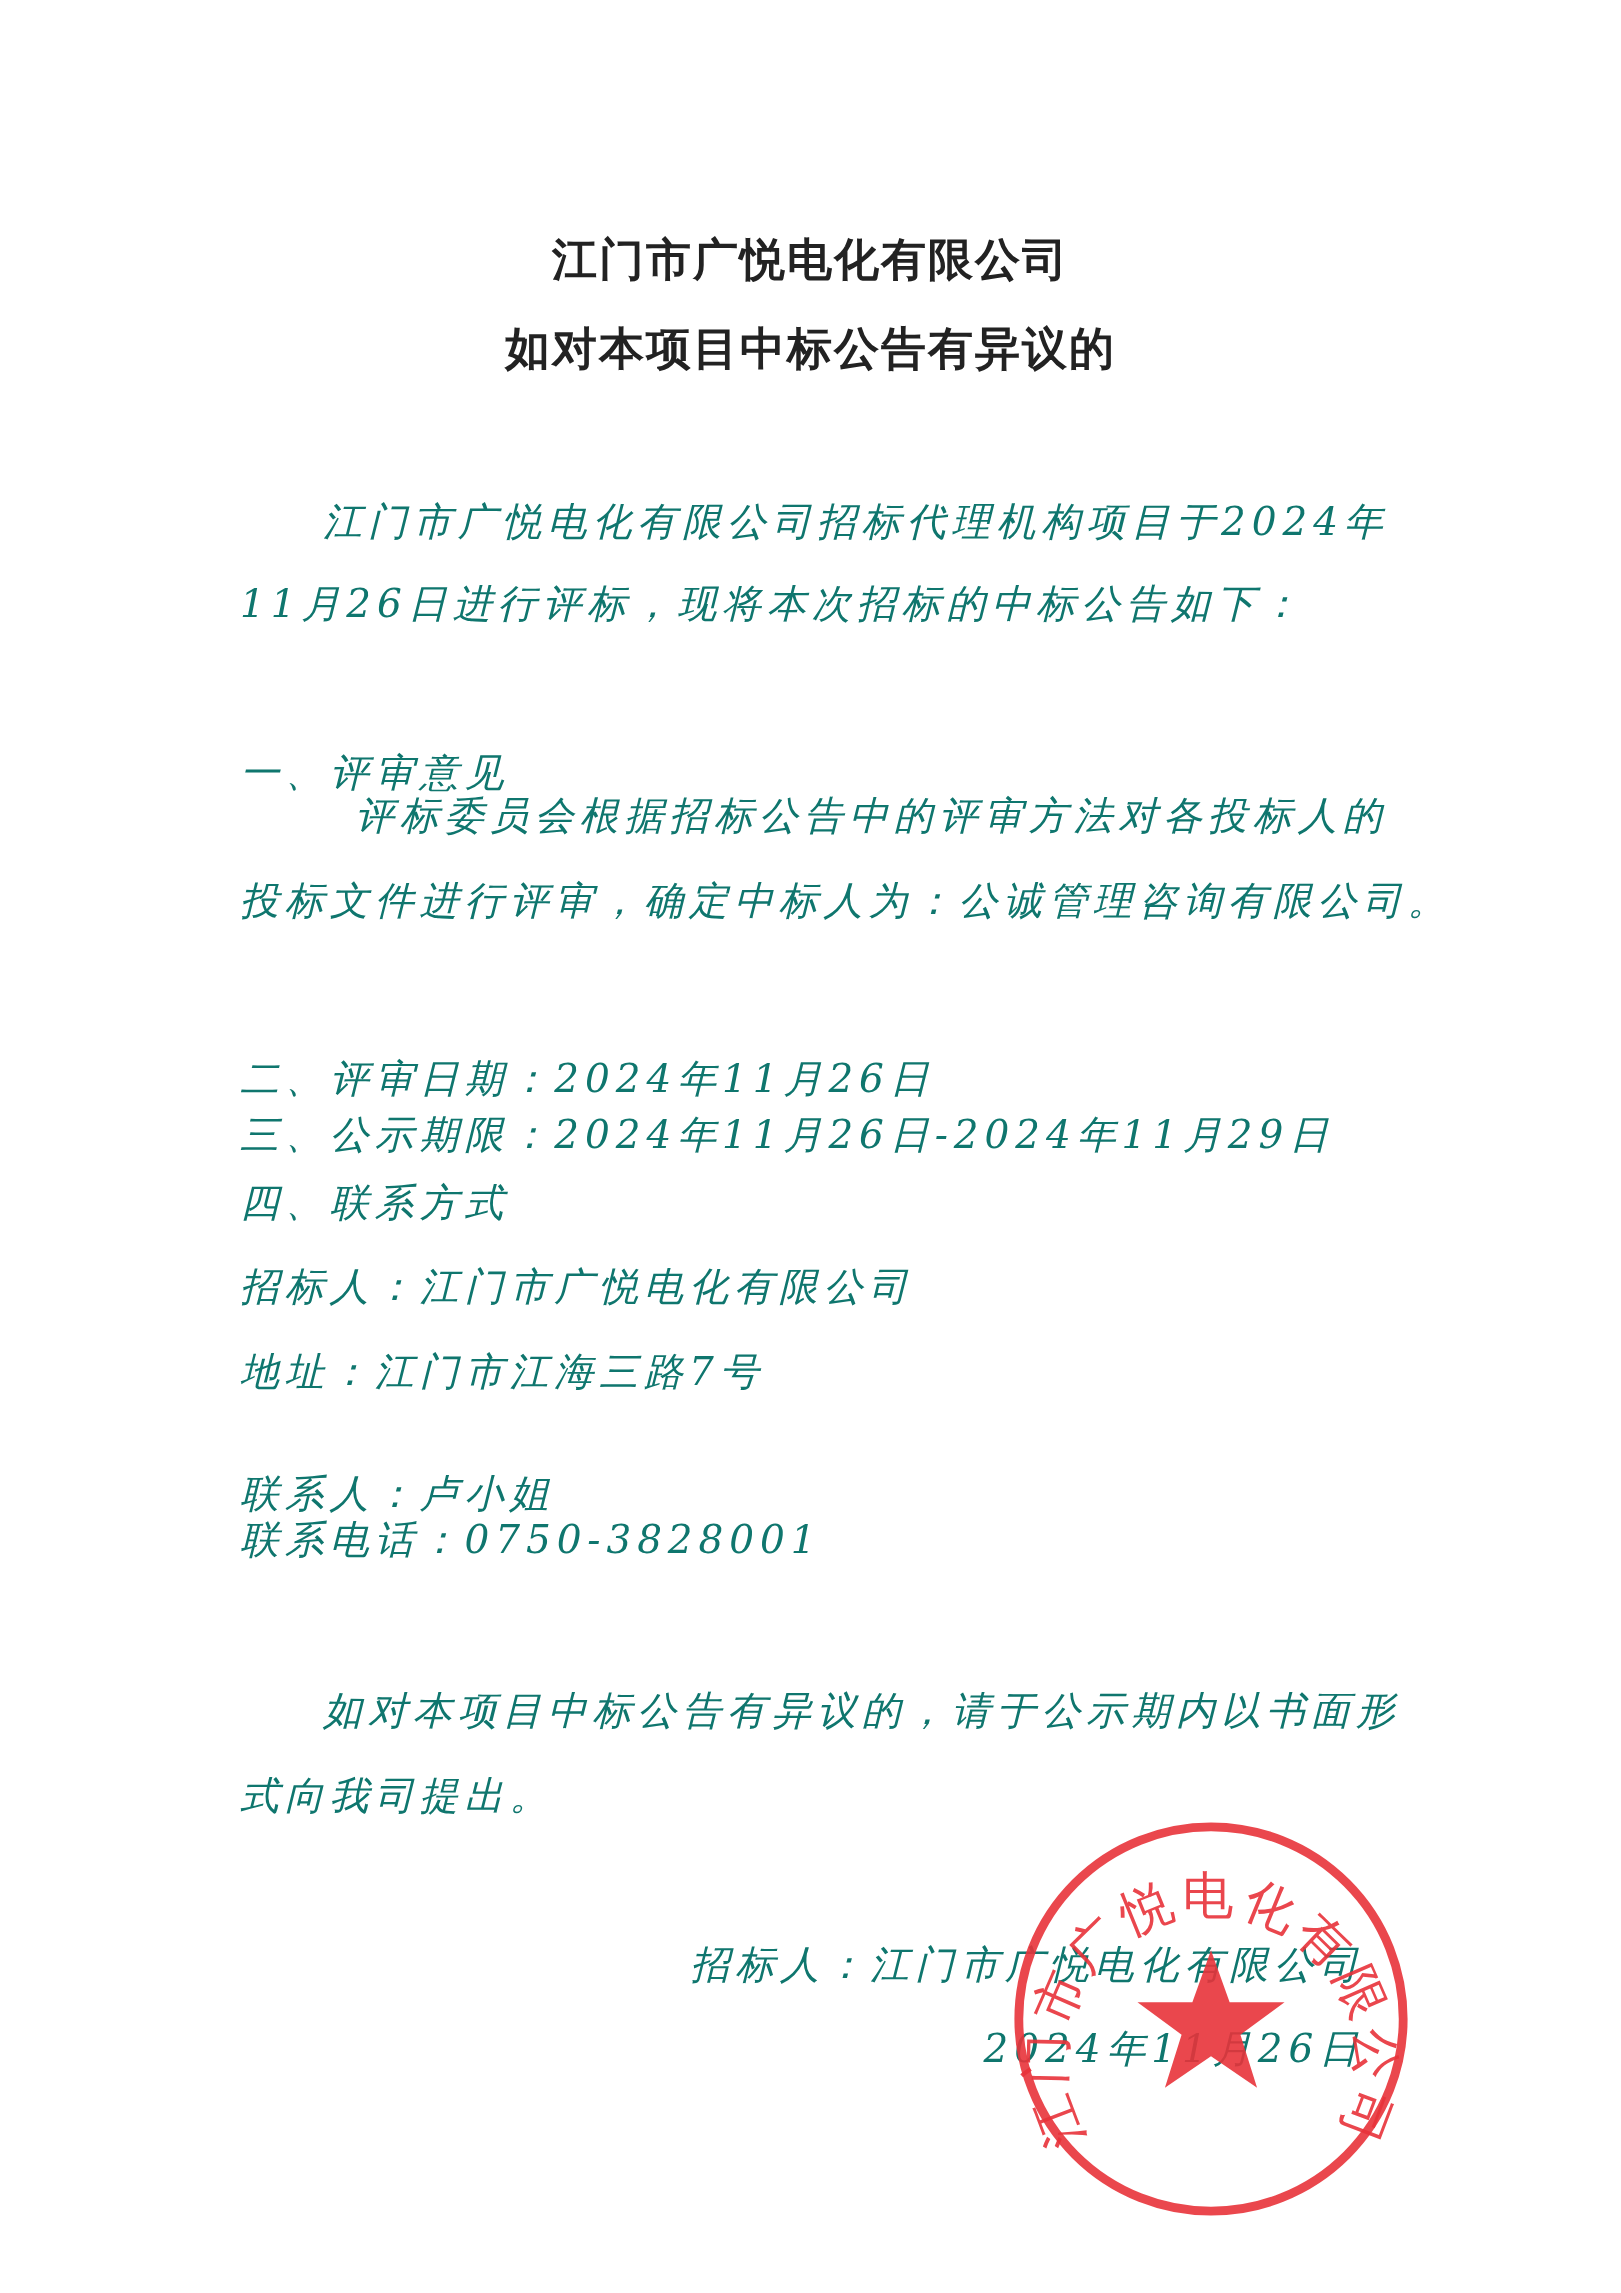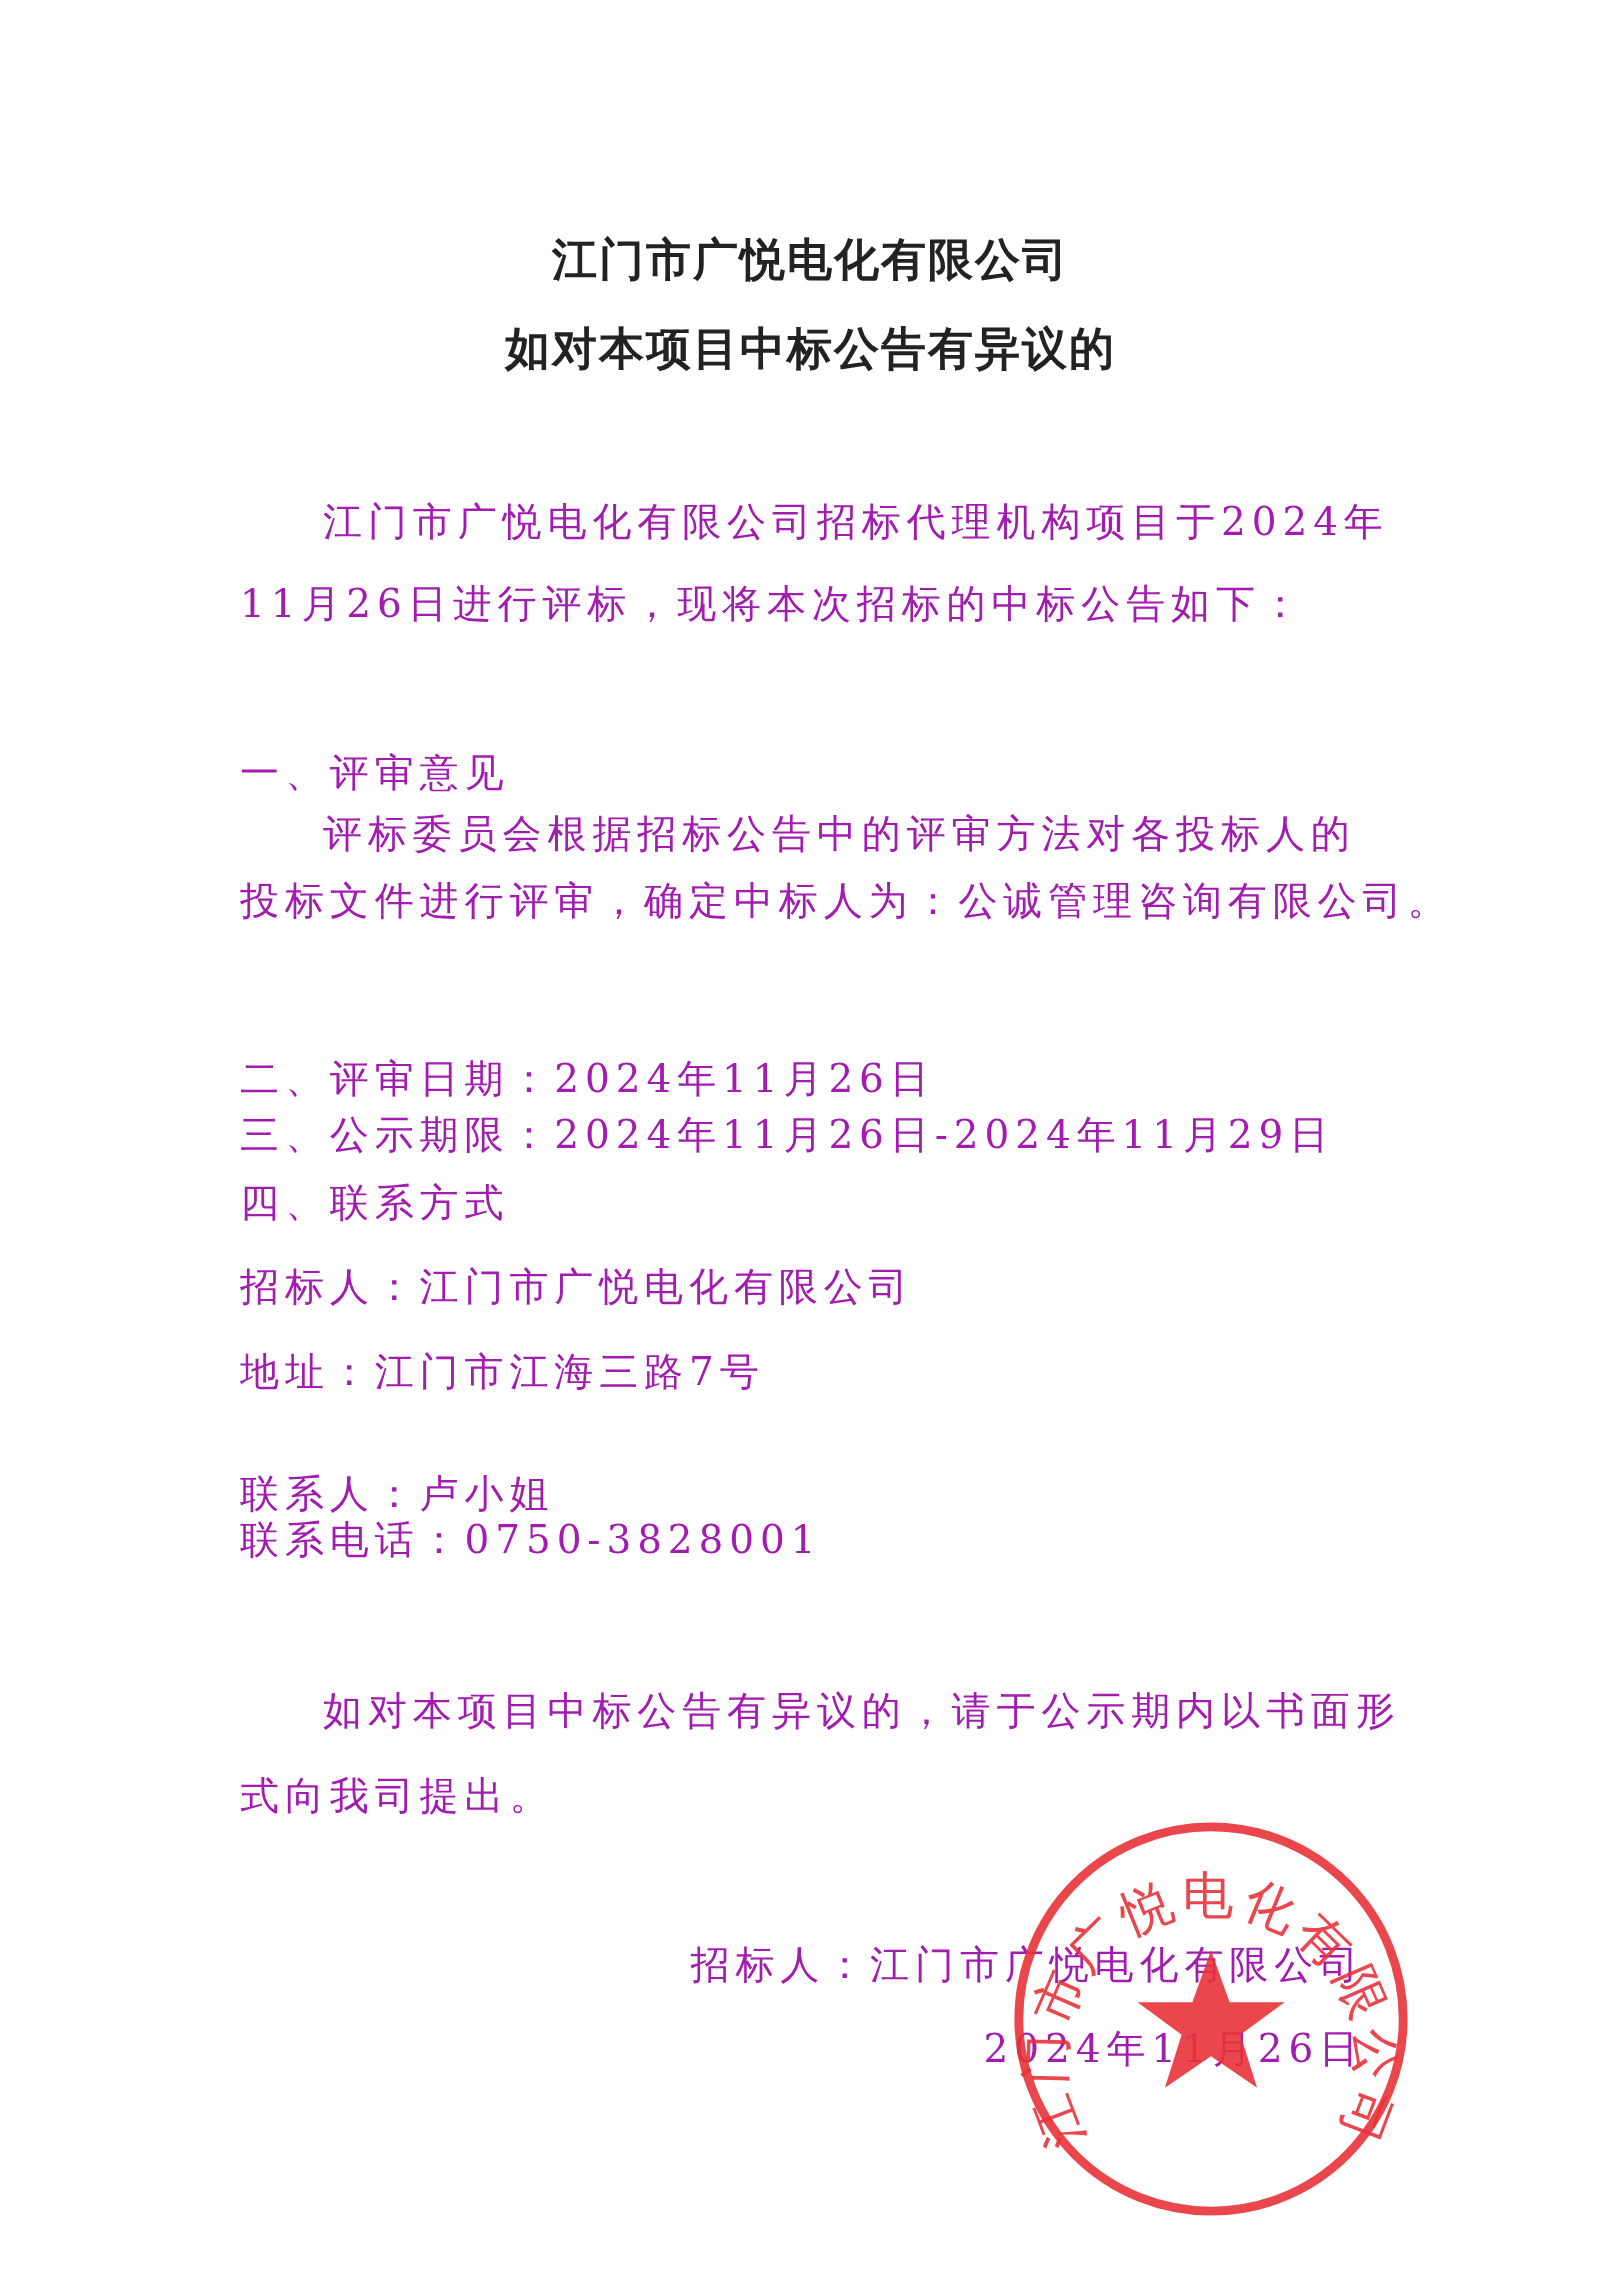--- a/index.html
+++ b/index.html
@@ -1,36 +1,36 @@
 <!DOCTYPE html>
 <html><head>
 <meta charset="utf-8">
 <style>
   html, body { margin: 0; padding: 0; background: #ffffff; }
   body { width: 1621px; height: 2294px; position: relative; overflow: hidden;
          font-family: "DejaVu Serif", "Liberation Serif", serif; color: #1a1a1a; }
   .title { position: absolute; left: 0; width: 1621px; text-align: center;
            font-family: "DejaVu Sans", "Liberation Sans", sans-serif; font-weight: bold;
            font-size: 45px; letter-spacing: 2px; color: #222; }
-  .line { position: absolute; left: 240px; font-size: 39px; white-space: nowrap; letter-spacing: 5.9px; color: #a21caf; }
+  .line { position: absolute; left: 240px; font-size: 39px; white-space: nowrap; letter-spacing: 5.9px; color: #0f766e; font-style: italic; }
   .indent { left: 323px; }
   .right { left: auto; right: 257px; text-align: right; }
   .stamp { position: absolute; left: 1010px; top: 1818px; width: 402px; height: 402px; pointer-events: none; }
 </style>
 </head>
 <body>
 
 <div class="title" style="top:230px;">江门市广悦电化有限公司</div>
 <div class="title" style="top:319px;">如对本项目中标公告有异议的</div>
 
 <div class="line indent" style="top:495px;">江门市广悦电化有限公司招标代理机构项目于2024年</div>
 <div class="line" style="top:577px;">11月26日进行评标，现将本次招标的中标公告如下：</div>
 
 <div class="line" style="top:712px;margin-top:34px;">一、评审意见</div>
-<div class="line indent" style="top:807px;">评标委员会根据招标公告中的评审方法对各投标人的</div>
+<div class="line indent" style="top:789px;margin-left:32px;">评标委员会根据招标公告中的评审方法对各投标人的</div>
 <div class="line" style="top:874px;">投标文件进行评审，确定中标人为：公诚管理咨询有限公司。</div>
 
 <div class="line" style="top:1008px;margin-top:44px;">二、评审日期：2024年11月26日</div>
 <div class="line" style="top:1108px;">三、公示期限：2024年11月26日-2024年11月29日</div>
 <div class="line" style="top:1176px;">四、联系方式</div>
 
 <div class="line" style="top:1260px;">招标人：江门市广悦电化有限公司</div>
 <div class="line" style="top:1345px;">地址：江门市江海三路7号</div>
 <div class="line" style="top:1467px;">联系人：卢小姐</div>
 <div class="line" style="top:1513px;">联系电话：0750-3828001</div>

